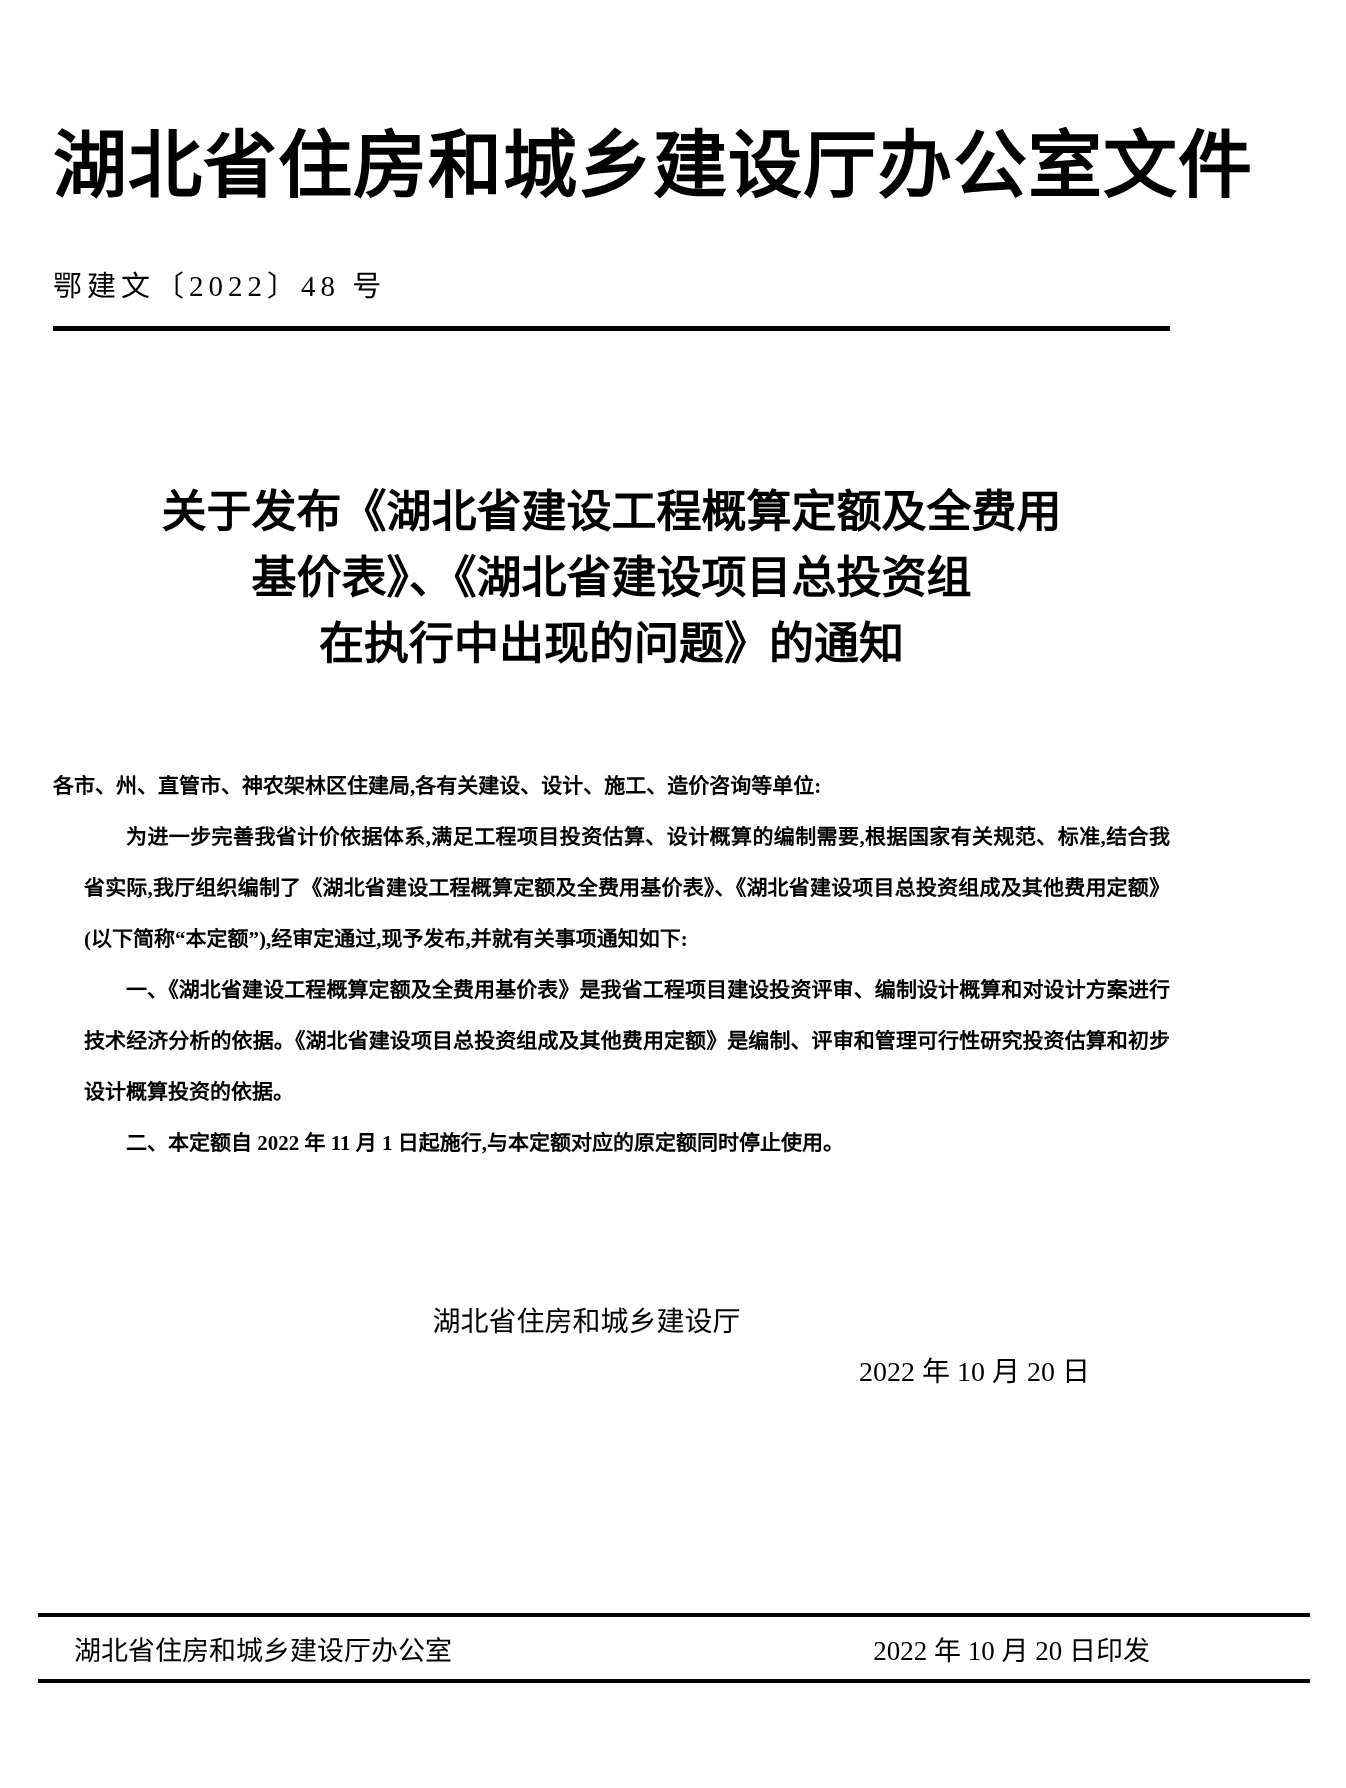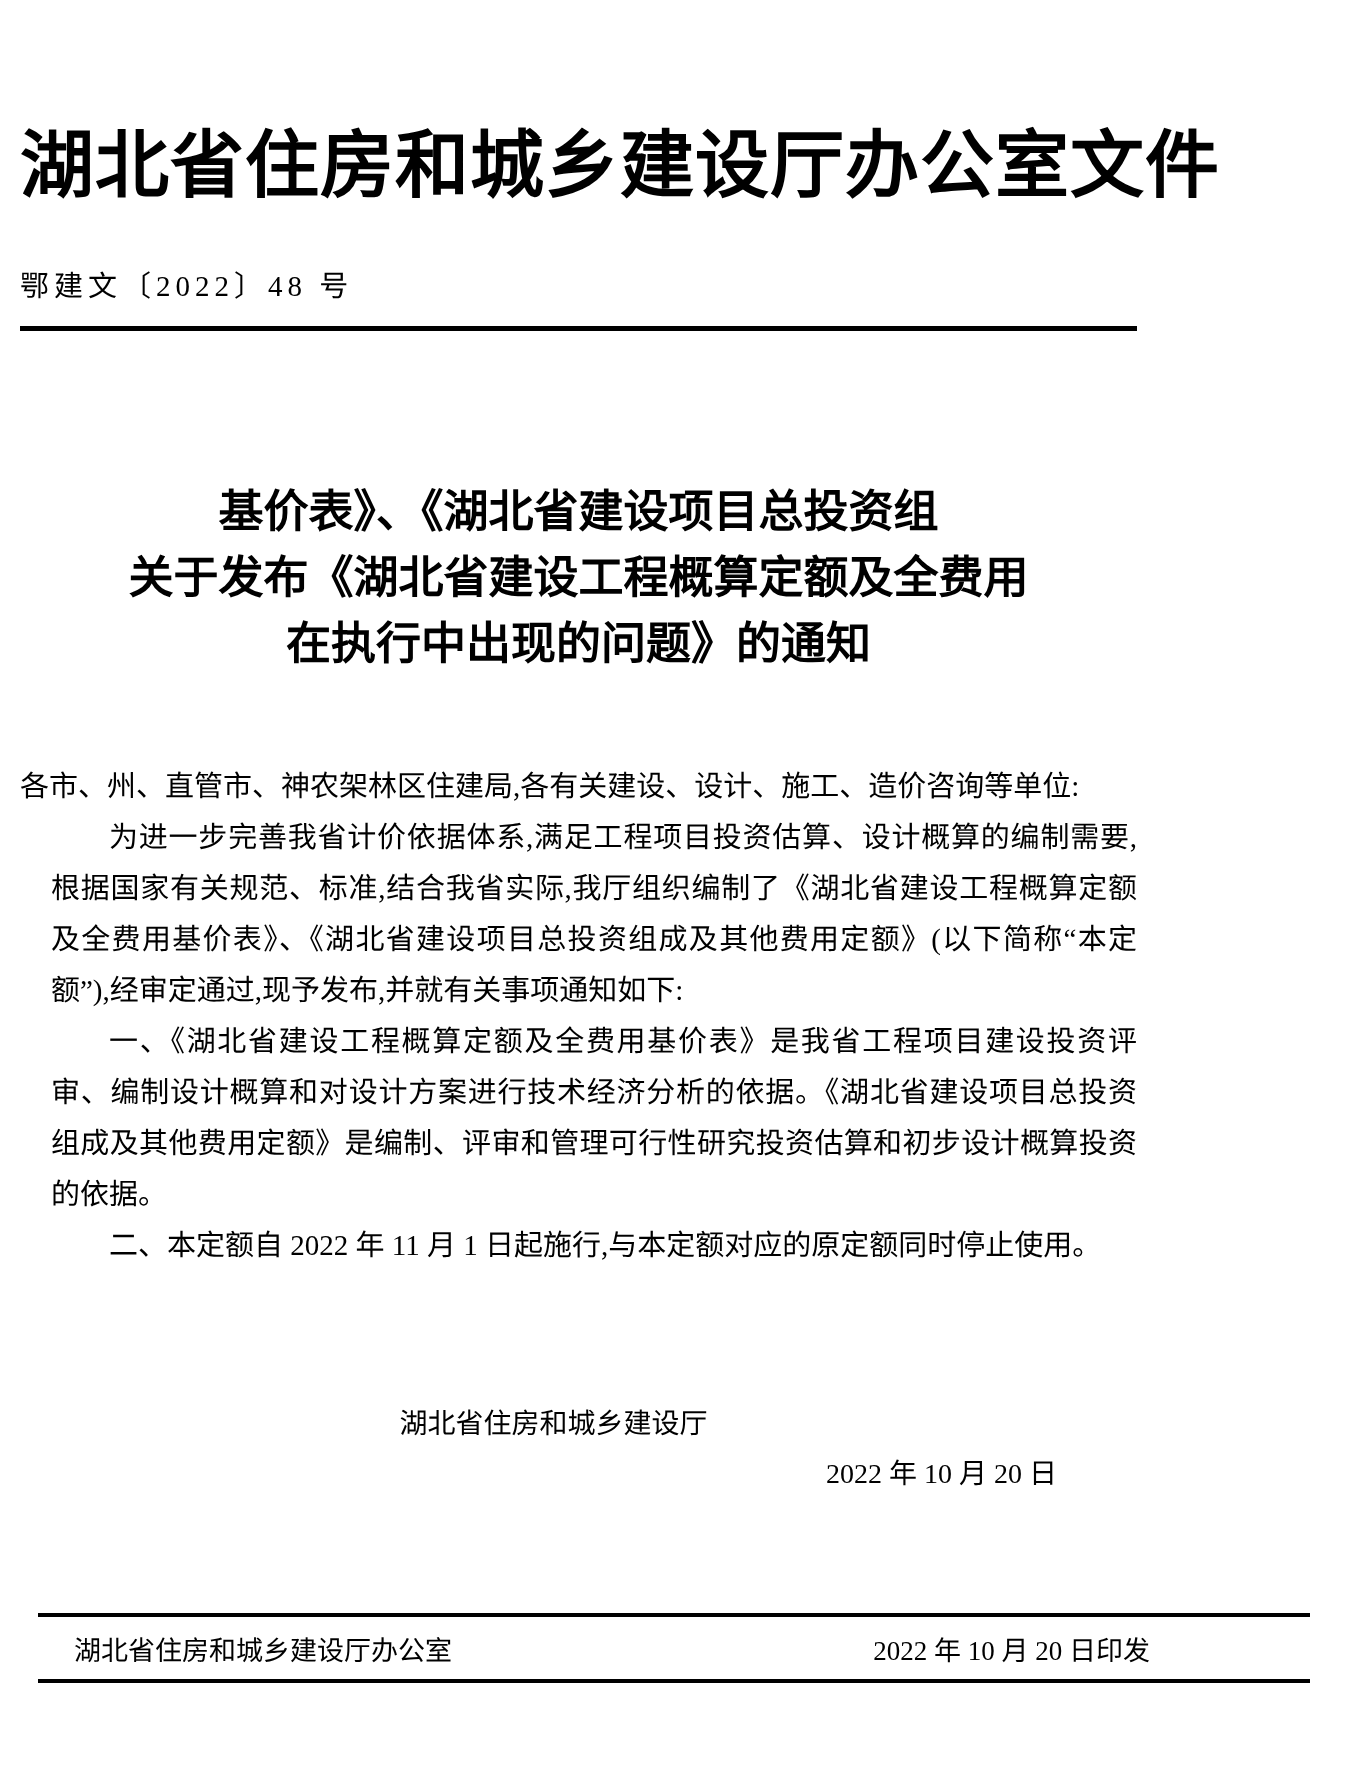--- a/index.html
+++ b/index.html
@@ -11,21 +11,21 @@
     position: relative;
     width: 1346px;
     height: 1788px;
     background: #ffffff;
     color: #000000;
     font-family: "Liberation Serif", "DejaVu Serif", serif;
     overflow: hidden;
   }
   .content-col {
     position: absolute;
-    left: 20px;
+    left: 53px;
     width: 1117px;
     top: 0;
   }
   .masthead {
     margin-top: 122px;
     text-align: center;
     font-size: 74px;
     font-weight: bold;
     letter-spacing: 1px;
     line-height: 1.2;
@@ -47,23 +47,24 @@
   .doc-title {
     margin-top: 148px;
     text-align: center;
     font-family: "DejaVu Sans", "Liberation Sans", sans-serif;
     font-weight: bold;
     font-size: 45px;
     line-height: 66px;
   }
   .body-text {
     margin-top: 84px;
-    font-size: 29px;
+    font-size: 21px;
     line-height: 51px;
     text-align: justify;
+    font-weight: bold;
   }
   .body-text p {
     margin: 0;
     padding: 0;
   }
   .body-text p.indent {
     text-indent: 2em;
     margin-left: 31px;
   }
   .signature {
@@ -105,22 +106,22 @@
 <div class="page">
   <div class="content-col">
 
     <div class="masthead">湖北省住房和城乡建设厅办公室文件</div>
 
     <div class="doc-number">鄂建文〔2022〕48 号</div>
 
     <div class="rule"></div>
 
     <div class="doc-title">
+      <div>关于发布《湖北省建设工程概算定额及全费用</div>
       <div>基价表》、《湖北省建设项目总投资组</div>
-      <div>关于发布《湖北省建设工程概算定额及全费用</div>
       <div>在执行中出现的问题》的通知</div>
     </div>
 
     <div class="body-text">
       <p>各市、州、直管市、神农架林区住建局,各有关建设、设计、施工、造价咨询等单位:</p>
       <p class="indent">为进一步完善我省计价依据体系,满足工程项目投资估算、设计概算的编制需要,根据国家有关规范、标准,结合我省实际,我厅组织编制了《湖北省建设工程概算定额及全费用基价表》、《湖北省建设项目总投资组成及其他费用定额》(以下简称“本定额”),经审定通过,现予发布,并就有关事项通知如下:</p>
       <p class="indent">一、《湖北省建设工程概算定额及全费用基价表》是我省工程项目建设投资评审、编制设计概算和对设计方案进行技术经济分析的依据。《湖北省建设项目总投资组成及其他费用定额》是编制、评审和管理可行性研究投资估算和初步设计概算投资的依据。</p>
       <p class="indent">二、本定额自 2022 年 11 月 1 日起施行,与本定额对应的原定额同时停止使用。</p>
     </div>
 

